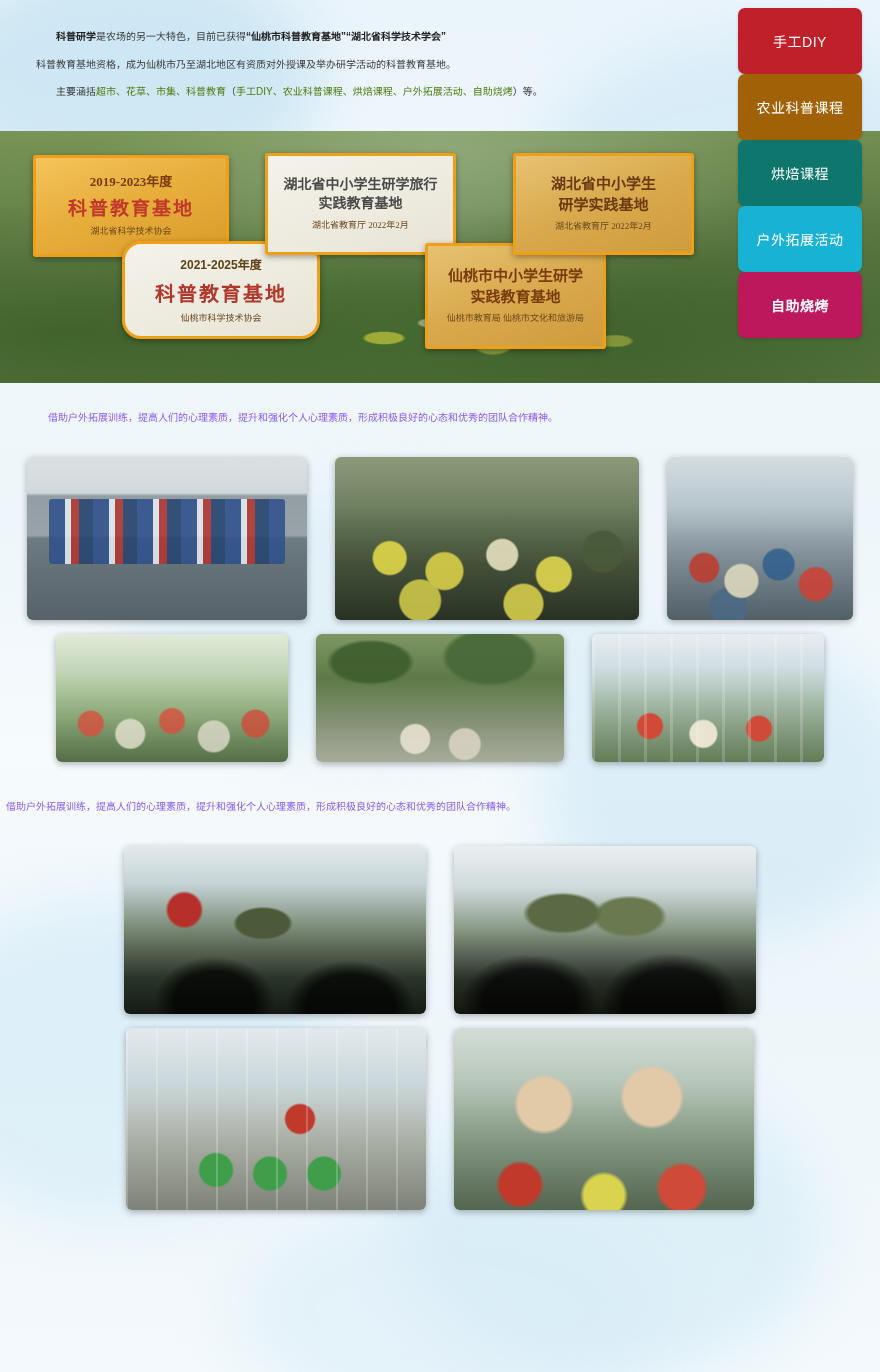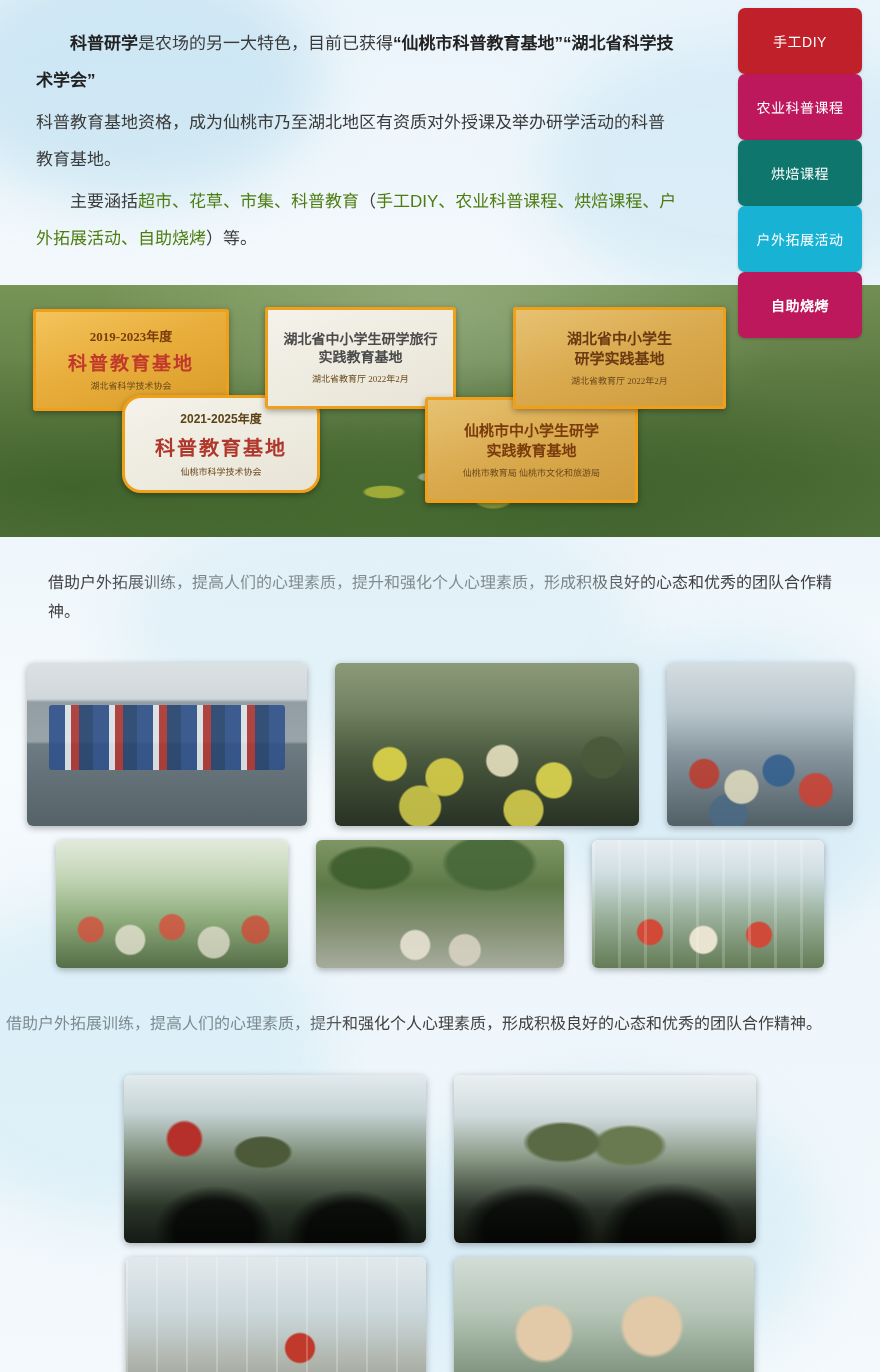--- a/index.html
+++ b/index.html
@@ -30,21 +30,21 @@
   .w4 { right: -40px; top: 640px; width: 380px; height: 300px; background: rgba(182, 220, 240, .4); }
   .w5 { left: -90px; top: 900px; width: 420px; height: 320px; background: rgba(200, 230, 244, .45); }
   .w6 { right: 60px; top: 1080px; width: 420px; height: 300px; background: rgba(190, 225, 242, .38); }
   .w7 { left: 240px; top: 1200px; width: 420px; height: 220px; background: rgba(214, 236, 247, .5); }
 
   
   .intro {
     position: relative;
     padding: 26px 200px 14px 36px;
     line-height: 2.15;
-    font-size: 17px;
+    font-size: 10px;
     color: #3a3a3a;
   }
   .intro p { margin: 0 0 6px 0; text-indent: 0; }
   .intro p.indent { text-indent: 2em; }
   .b { font-weight: bold; color: #222; }
   .hl-red { color: #4d7c0f; }
 
   
   .cat-list {
     position: absolute;
@@ -119,39 +119,39 @@
   }
   .plaque .sub {
     font-family: "Liberation Serif", serif;
     font-size: 9px;
     color: #6b4a1e;
     margin-top: 5px;
     line-height: 1.4;
   }
   .p-gold { background: linear-gradient(160deg, #f3c45c 0%, #e8ae3c 45%, #d99b28 100%); }
   .p-white { background: linear-gradient(160deg, #f4f2ea 0%, #e8e4d6 100%); color:#3a3a3a;padding-left:17px; }
-  .p-wood { background: linear-gradient(160deg, #e7c272 0%, #d9a94d 50%, #cf9c3c 100%); padding-left: 32px; }
+  .p-wood { background: linear-gradient(160deg, #e7c272 0%, #d9a94d 50%, #cf9c3c 100%); }
 
   #plaque1 { left: 33px;  top: 24px;  width: 190px; height: 96px; }
   #plaque1 .title { font-size: 13px; color:#7a3c0d; font-weight: bold; }
   #plaque1 .big { font-size: 19px; color: #c0392b; font-weight: bold; letter-spacing: 2px; margin-top: 3px;}
   #plaque2 { left: 122px; top: 110px; width: 175px; height: 92px; border-radius: 19px; }
   #plaque2 .small { font-size: 12px; color:#5d4216; font-weight: bold;}
   #plaque2 .big { font-size: 20px; color: #b0372c; font-weight: bold; letter-spacing: 2px; margin-top: 6px; }
   #plaque3 { left: 265px; top: 22px; width: 168px; height: 96px; }
   #plaque3 .title { font-size: 14px; color: #4a4a4a; font-weight: bold; }
   #plaque4 { left: 425px; top: 112px; width: 175px; height: 100px; }
   #plaque4 .title { font-size: 15px; color: #7a3c0d; font-weight: bold; }
   #plaque5 { left: 513px; top: 22px; width: 175px; height: 96px; }
   #plaque5 .title { font-size: 15px; color: #6b3a12; font-weight: bold; }
 
   
   .caption {
-    font-size: 16px;
-    color: #404040;
+    font-size: 10px;
+    color: #8b5cf6;
     padding: 16px 20px 6px 48px;
     line-height: 1.8;
   }
   .caption.flush { padding-left: 6px; }
 
   
   .photo-row {
     display: flex;
     justify-content: center;
     gap: 28px;
@@ -301,21 +301,21 @@
 <div class="bg-wash w3"></div>
 <div class="bg-wash w4"></div>
 <div class="bg-wash w5"></div>
 <div class="bg-wash w6"></div>
 <div class="bg-wash w7"></div>
 
 <div class="cat-list" id="cat-list">
     <div class="cat-btn" style="background: rgb(192, 32, 42);">
       <span>手工DIY</span>
     </div>
-    <div class="cat-btn" style="background: #be185d;">
+    <div class="cat-btn" style="background: #a16207;">
       <span>农业科普课程</span>
     </div>
     <div class="cat-btn" style="background: #0f766e;">
       <span>烘焙课程</span>
     </div>
     <div class="cat-btn" style="background: rgb(23, 178, 212);">
       <span>户外拓展活动</span>
     </div>
     <div class="cat-btn" style="background: #be185d; font-weight: bold;">
       <span>自助烧烤</span>

